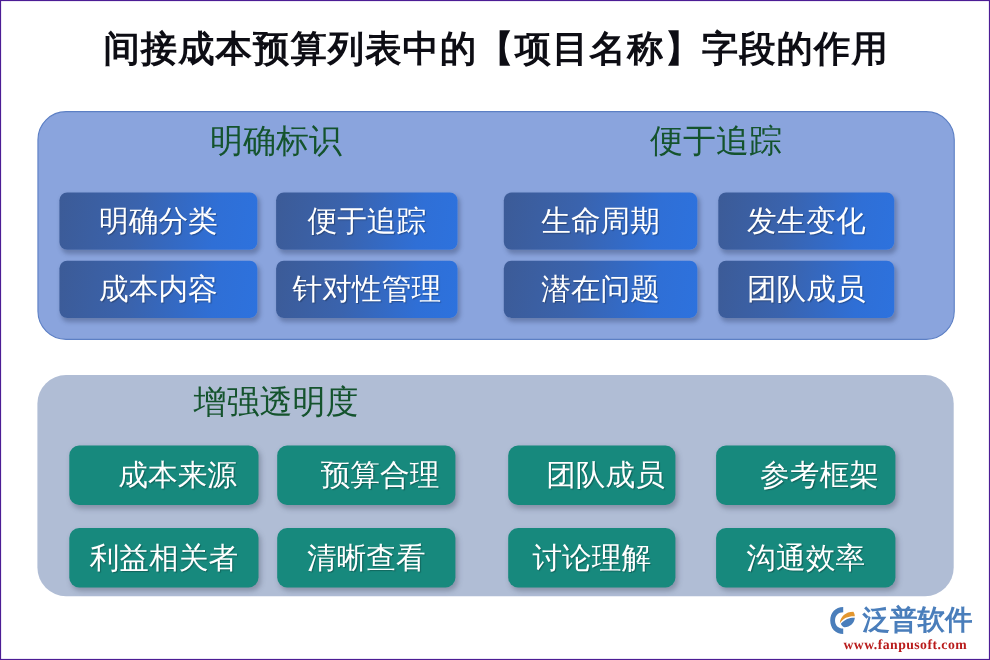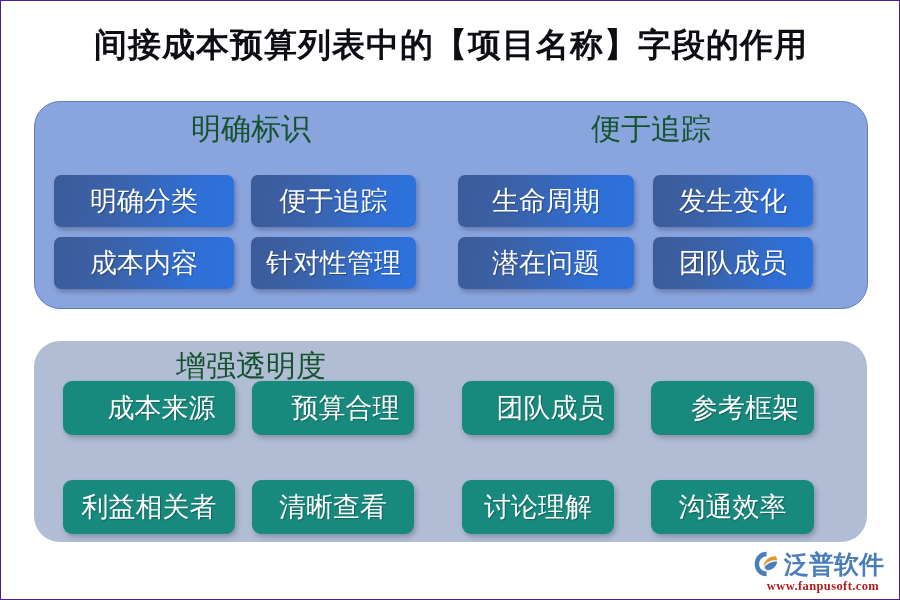--- a/index.html
+++ b/index.html
@@ -102,21 +102,21 @@
 
   
   .b-r1 { top: 174px; }
   .b-r2 { top: 236px; }
   .b-c1 { left: 53px;  width: 180px; }
   .b-c2 { left: 250px; width: 165px; }
   .b-c3 { left: 457px; width: 176px; }
   .b-c4 { left: 652px; width: 160px; }
 
   
-  .g-r1 { top: 380px; padding-left: 25px; }
+  .g-r1 { top: 404px; padding-left: 25px; }
   .g-r2 { top: 479px; }
   .g-c1 { left: 62px;  width: 172px; }
   .g-c2 { left: 251px; width: 162px; }
   .g-c3 { left: 461px; width: 152px; }
   .g-c4 { left: 650px; width: 163px; }
 
   
   #logo {
     position: absolute;
     left: 752px;

